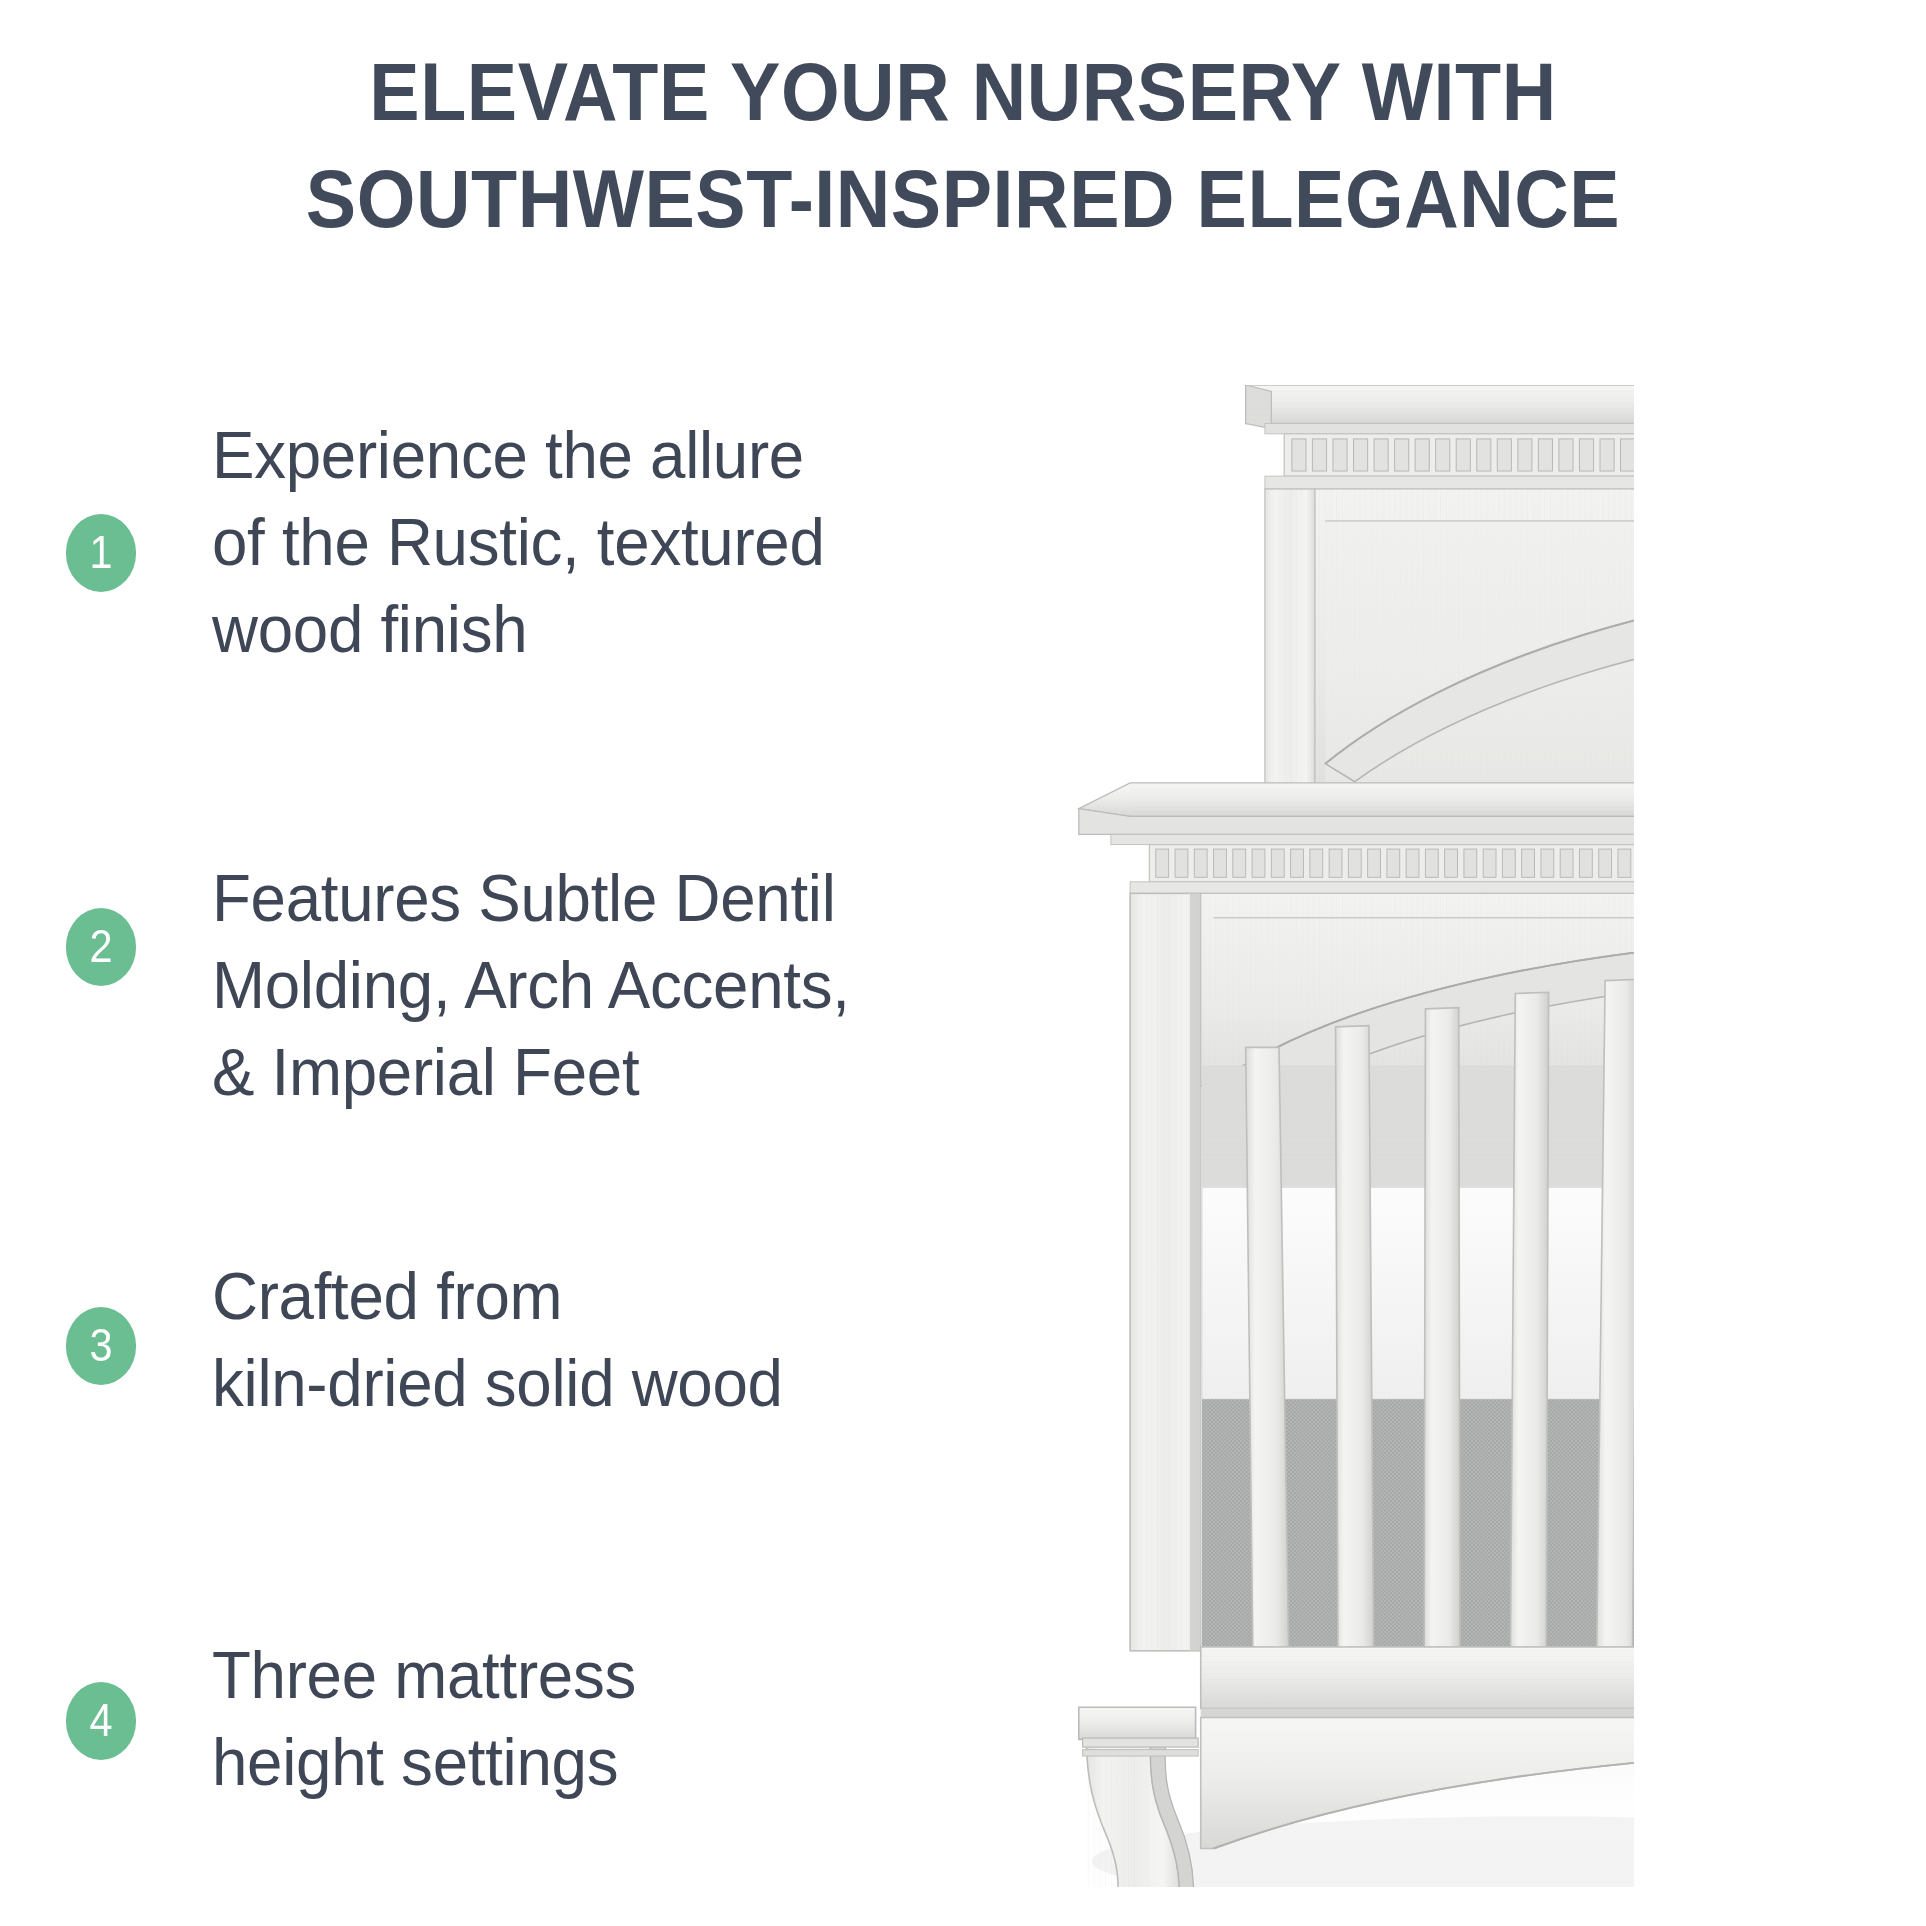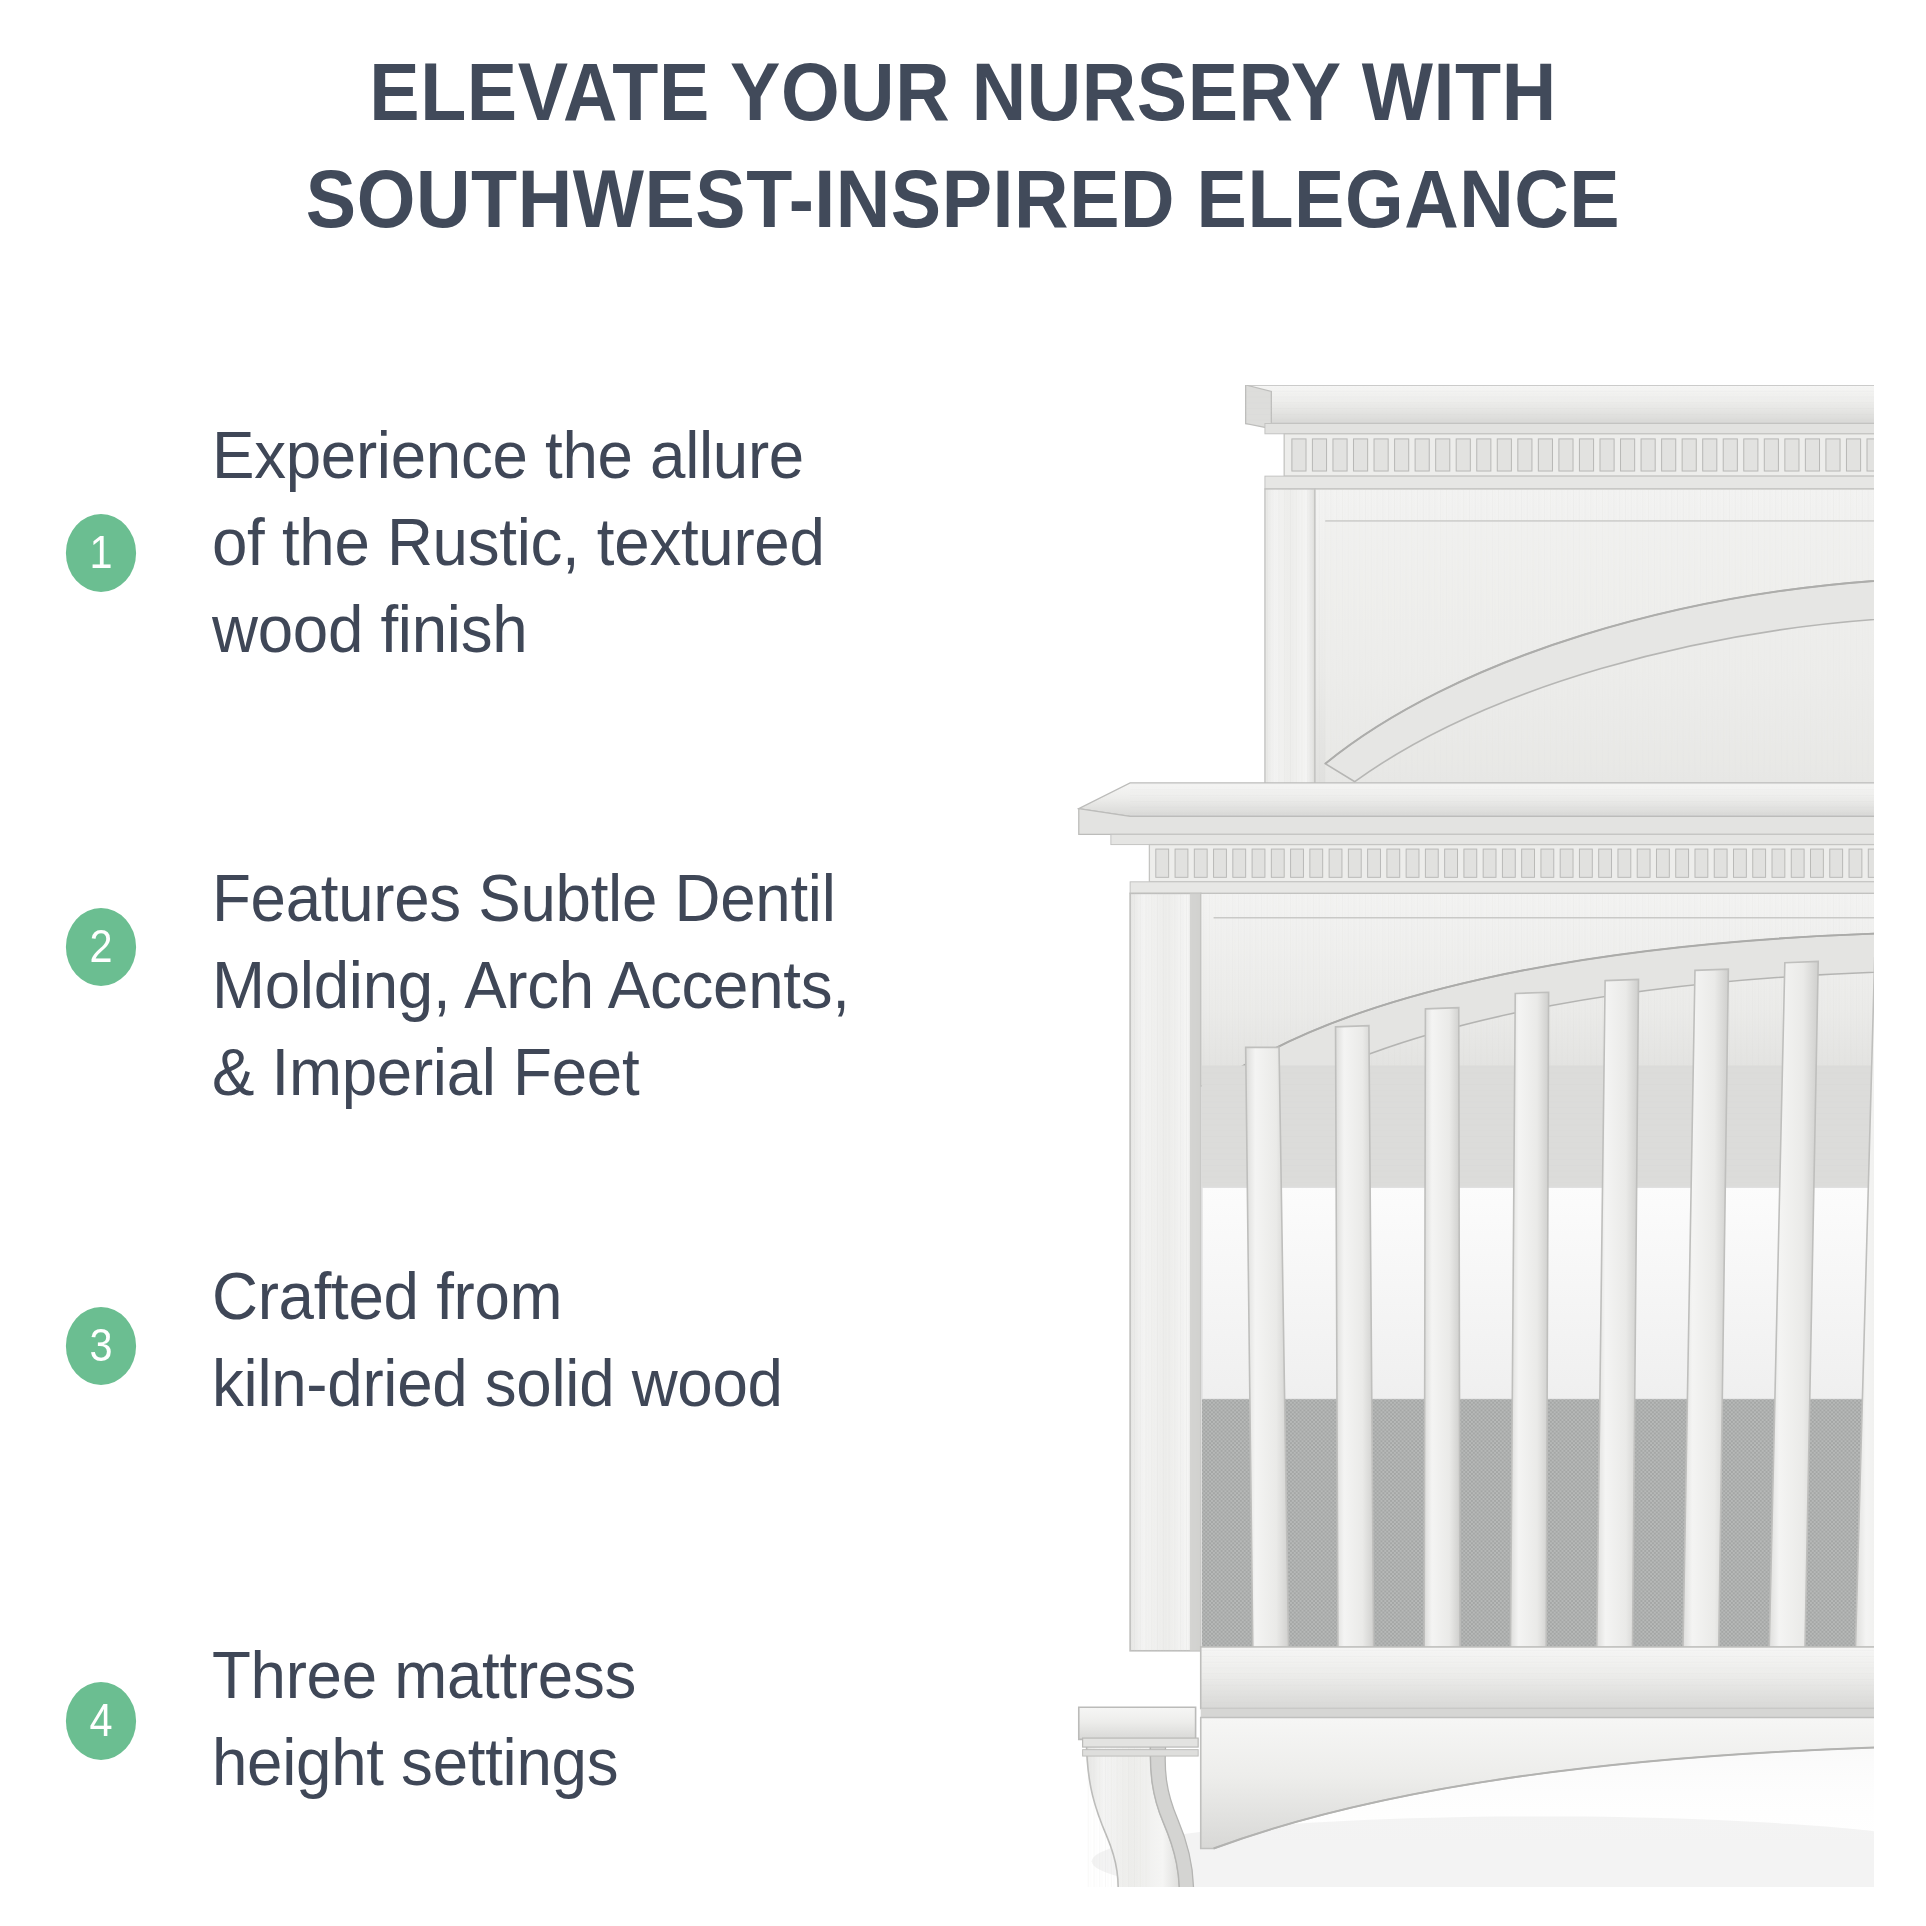--- a/index.html
+++ b/index.html
@@ -3,21 +3,21 @@
 <meta charset="utf-8">
 <style>
   html,body{margin:0;padding:0;}
   body{
     width:1926px;height:1926px;
     background:#ffffff;
     font-family:"Liberation Sans", sans-serif;
     overflow:hidden;
     position:relative;
   }
-  #root{position:relative;width:1874px;height:1926px;background:#fff;overflow:hidden;}
+  #root{position:relative;width:1634px;height:1926px;background:#fff;overflow:hidden;}
 
   
   .title{
     position:absolute;
     left:0;top:39px;width:1926px;
     text-align:center;
     color:#414A5A;
     font-weight:700;
     font-size:82px;
     line-height:1.30;

